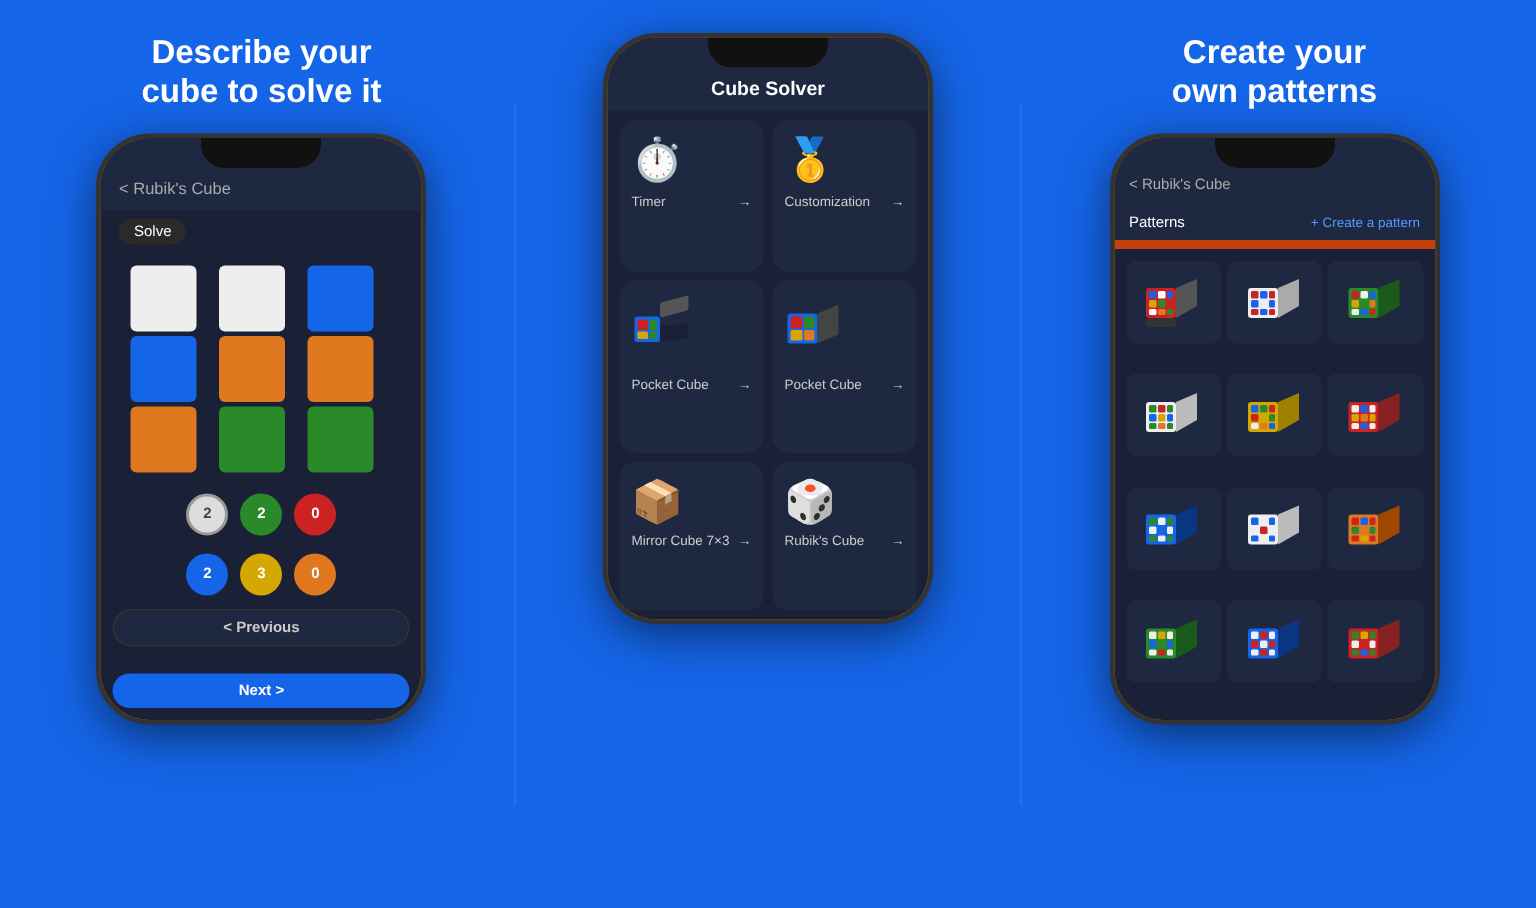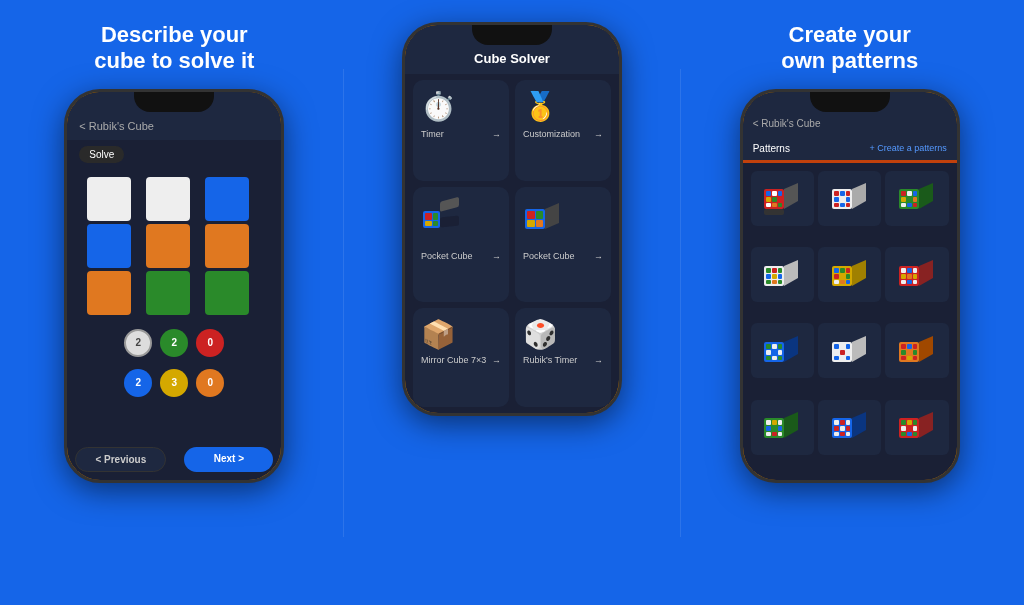--- a/index.html
+++ b/index.html
@@ -138,20 +138,21 @@
       font-size: 10px;
       font-weight: bold;
       color: #fff;
     }
 
     .p1-nav {
       display: flex;
       gap: 18px;
       margin: auto 8px 8px;
       justify-content: flex-end;
+      flex-direction: column;
     }
 
     .nav-btn {
       flex: 1;
       padding: 6px 4px;
       border-radius: 20px;
       font-size: 10px;
       font-weight: 600;
       text-align: center;
       cursor: pointer;
@@ -222,21 +223,21 @@
       color: #aaa;
       font-size: 10px;
     }
 
     .p3-sub-header {
       background: #1e2840;
       padding: 6px 10px;
       display: flex;
       justify-content: space-between;
       align-items: center;
-      border-bottom: 3px solid #c2410c;
+      border-bottom: 6px solid #c2410c;
     }
 
     .p3-patterns-label {
       color: #fff;
       font-size: 10px;
     }
 
     .p3-create {
       color: #5599ff;
       font-size: 9px;
@@ -396,42 +397,42 @@
             <div style="font-size:28px;">📦</div>
             <div class="p2-card-label">
               <span>Mirror Cube 7×3</span>
               <span>→</span>
             </div>
           </div>
 
           <div class="p2-card">
             <div style="font-size:28px;">🎲</div>
             <div class="p2-card-label">
-              <span>Rubik's Timer</span>
+              <span>Rubik's Cube</span>
               <span>→</span>
             </div>
           </div>
         </div>
       </div>
     </div>
   </div>
 
   <div class="panel-divider"></div>
 
   <div class="panel">
     <div class="panel-title">Create your<br>own patterns</div>
     <div class="phone">
       <div class="phone-notch"></div>
       <div class="phone-screen">
         <div class="p3-header">
           <span class="p3-back">&lt; Rubik's Cube</span>
         </div>
         <div class="p3-sub-header">
           <span class="p3-patterns-label">Patterns</span>
-          <span class="p3-create">+ Create a patterns</span>
+          <span class="p3-create">+ Create a pattern</span>
         </div>
 
         <div class="p3-cubes-grid">
 
           <div class="cube-thumb">
             <svg width="38" height="38" viewBox="0 0 38 38">
               <rect x="1" y="10" width="20" height="20" rx="2" fill="#cc2222"></rect>
               <rect x="3" y="12" width="5" height="5" rx="1" fill="#1565e8"></rect>
               <rect x="9" y="12" width="5" height="5" rx="1" fill="#fff"></rect>
               <rect x="15" y="12" width="4" height="5" rx="1" fill="#1565e8"></rect>

